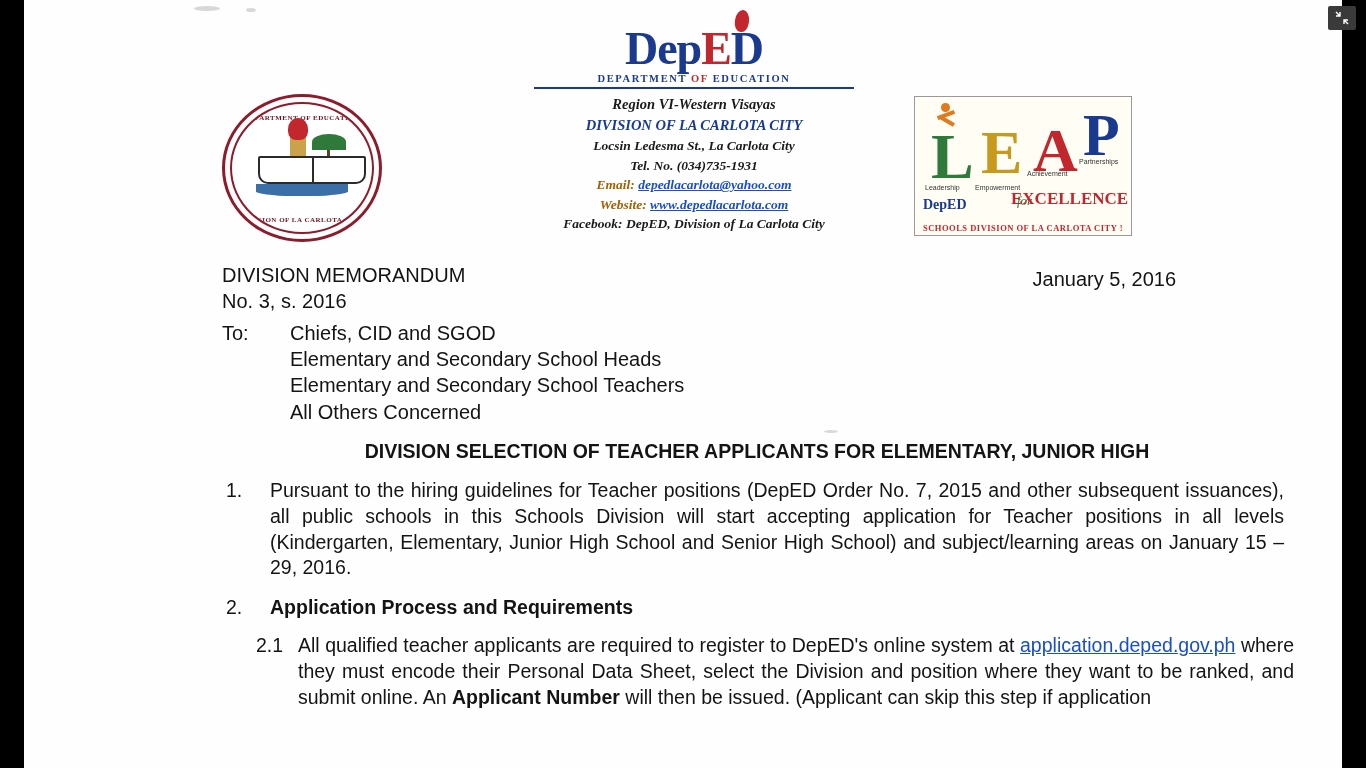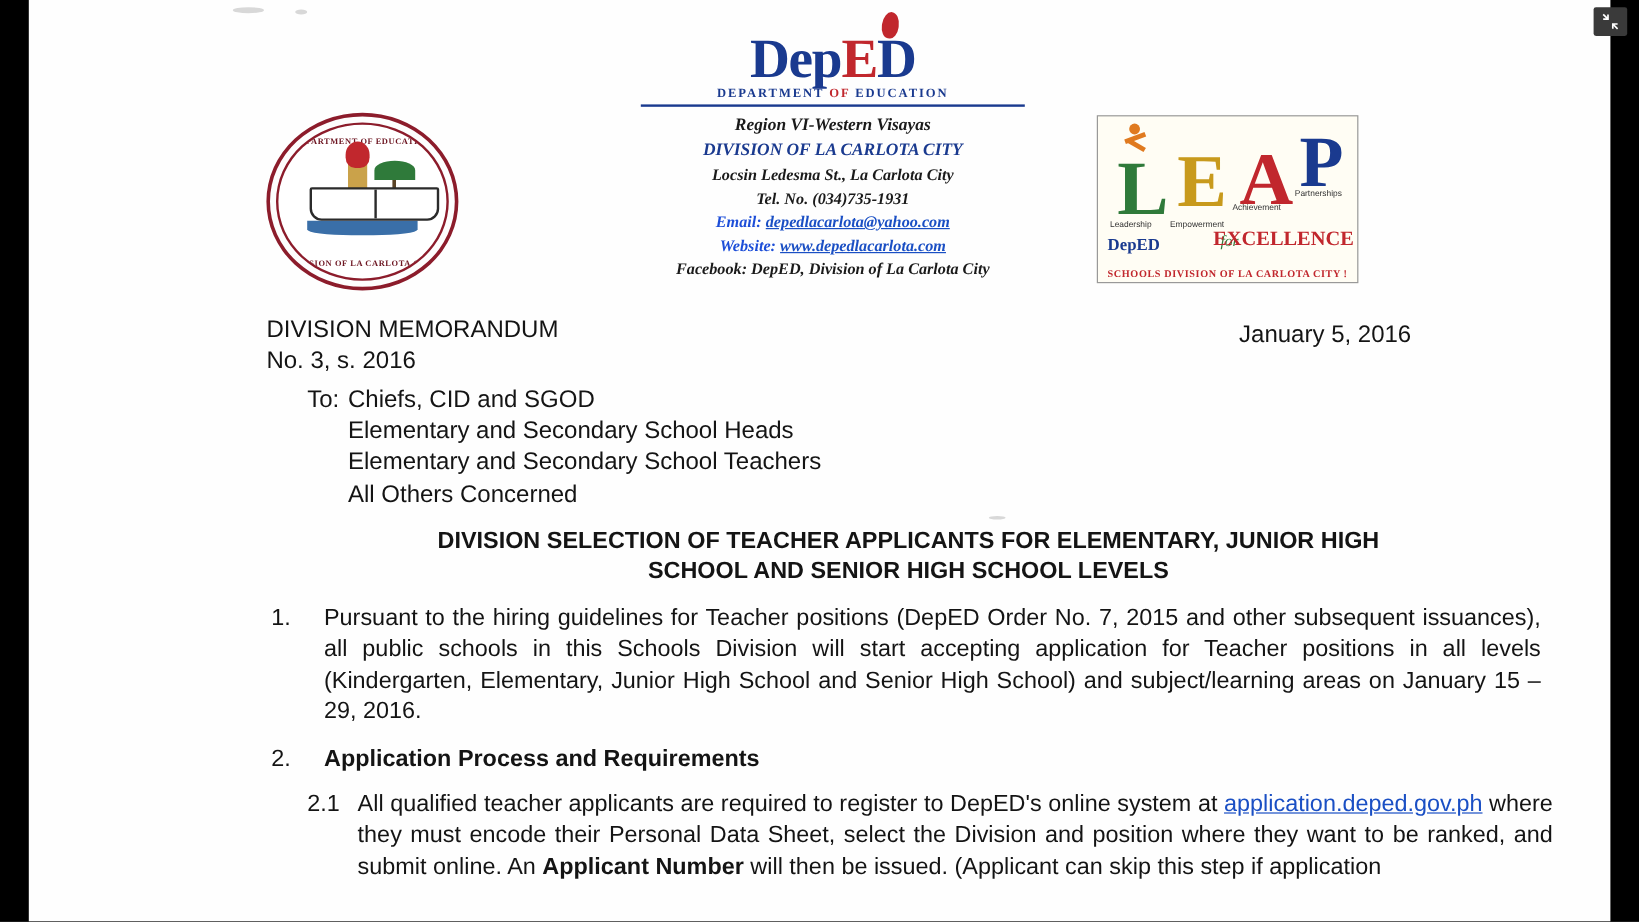--- a/index.html
+++ b/index.html
@@ -140,21 +140,21 @@
     font-family: "Liberation Serif", serif;
     font-style: italic;
     font-size: 14.5px;
     color: #1a1a1a;
     line-height: 1.45;
     font-weight: bold;
   }
   .lh-line.blue { color: #1a3a8f; }
   .lh-line.small { font-size: 13.5px; font-weight: bold; }
   .lh-link { color:#1a4fc4; text-decoration: underline; }
-  .lh-label { color:#1d4ed8; }
+  .lh-label { color:#a16207; }
 
   .leap {
     position: absolute; left: 890px; top: 96px;
     width: 218px; height: 140px;
     border: 1px solid #999;
     background: #fffdf4;
     overflow: hidden;
   }
   .leap-L { position:absolute; left:16px; top:28px; font-size:64px; font-weight:bold; color:#2f7a3a; font-family:"Liberation Serif",serif; line-height:1; }
   .leap-E { position:absolute; left:66px; top:24px; font-size:62px; font-weight:bold; color:#c89a1c; font-family:"Liberation Serif",serif; line-height:1; }
@@ -186,21 +186,21 @@
     font-size: 19.5px;
     color: #141414;
     line-height: 1.33;
   }
   .memo-row { position: relative; height: 56px; }
   .memo-title { position:absolute; left:0; top:0; font-size:20px; }
   .memo-no { position:absolute; left:0; top:26px; font-size:20px; }
   .memo-date { position:absolute; right:118px; top:4px; font-size:20px; }
 
   .to-block { position: relative; margin-top: 2px; }
-  .to-label { position:absolute; left:0; top:0; font-size:20px;margin-left:34px; }
+  .to-label { position:absolute; left:0; top:0; font-size:20px; }
   .to-list { margin-left: 68px; }
   .to-list div { font-size:20px; line-height: 1.31; }
 
   .subject {
     margin-top: 14px;
     text-align: center;
     font-weight: bold;
     font-size: 19.5px;
     line-height: 1.28;
     padding: 0 42px 0 40px;
@@ -310,21 +310,20 @@
         <div class="to-list">
           <div>Chiefs, CID and SGOD</div>
           <div>Elementary and Secondary School Heads</div>
           <div>Elementary and Secondary School Teachers</div>
           <div>All Others Concerned</div>
         </div>
       </div>
 
       <div class="subject">
         <div>DIVISION SELECTION OF TEACHER APPLICANTS FOR ELEMENTARY, JUNIOR HIGH</div>
-        <div>SCHOOL AND SENIOR HIGH SCHOOL LEVELS</div>
       </div>
 
       <div class="num-item">
         <span class="num">1.</span>
         <p>Pursuant to the hiring guidelines for Teacher positions (DepED Order No. 7, 2015 and other subsequent issuances), all public schools in this Schools Division will start accepting application for Teacher positions in all levels (Kindergarten, Elementary, Junior High School and Senior High School) and subject/learning areas on January 15 – 29, 2016.</p>
       </div>
 
       <div class="num-item">
         <span class="num">2.</span>
         <p class="bold">Application Process and Requirements</p>

